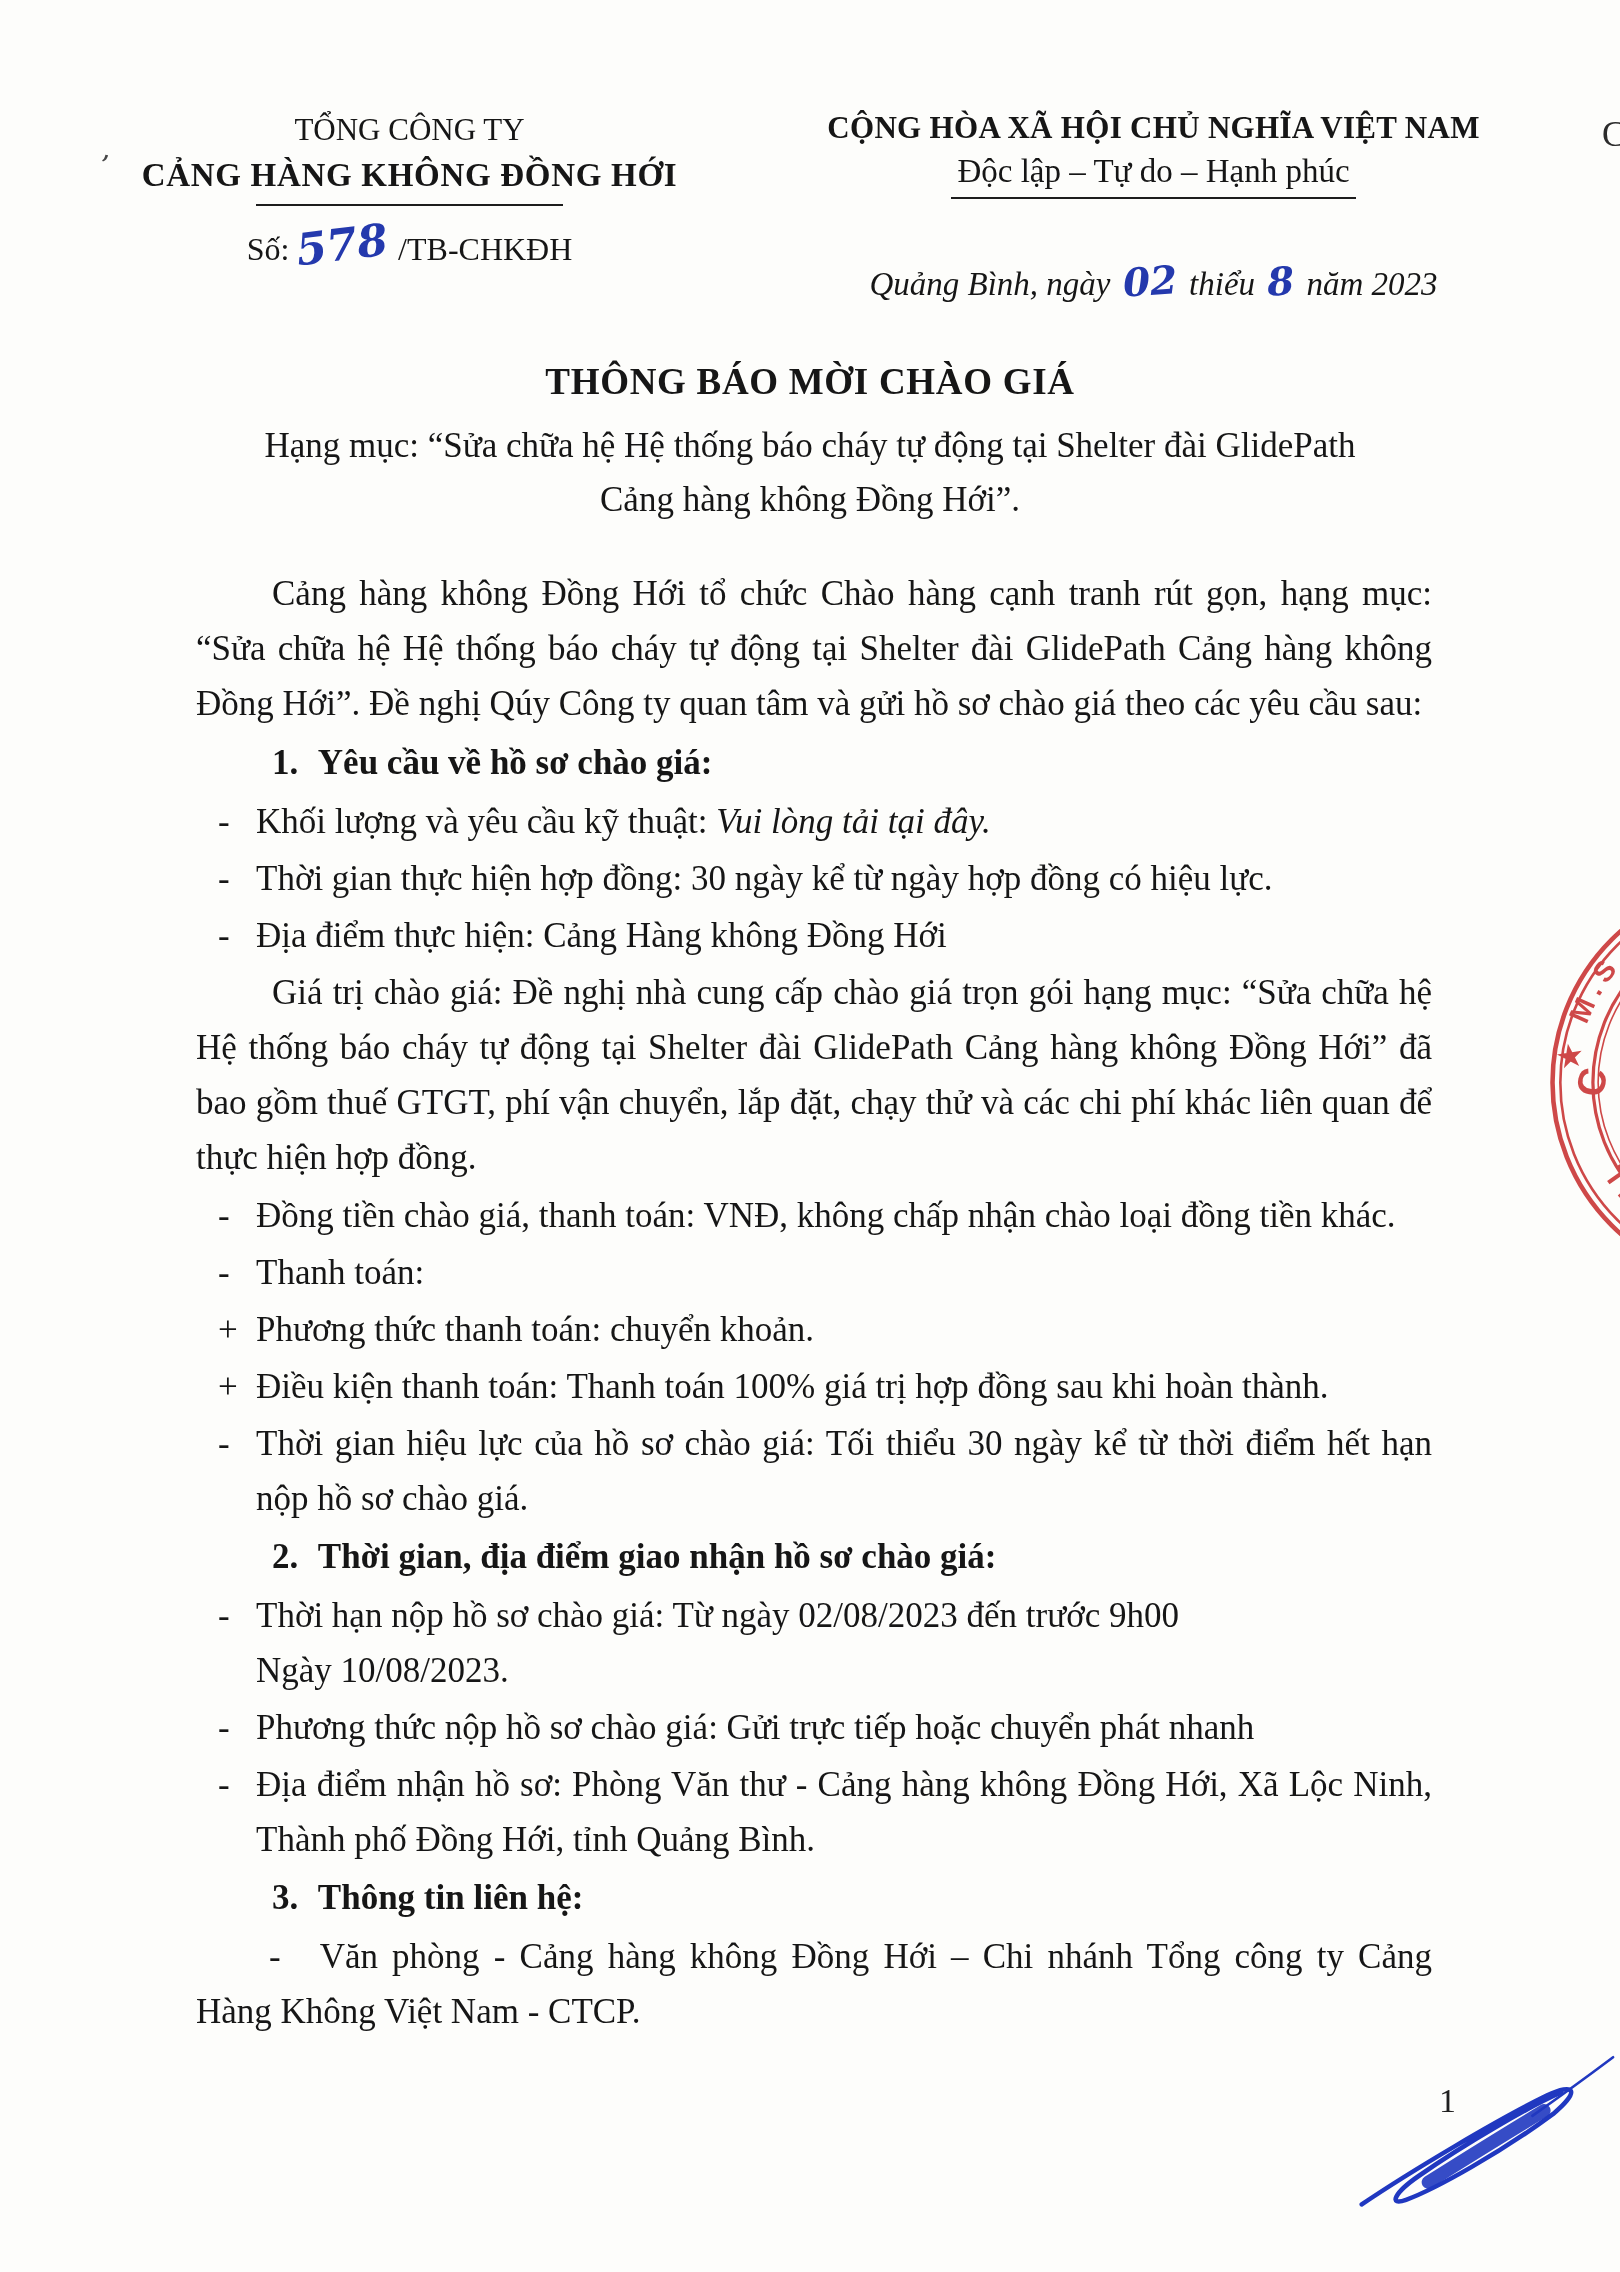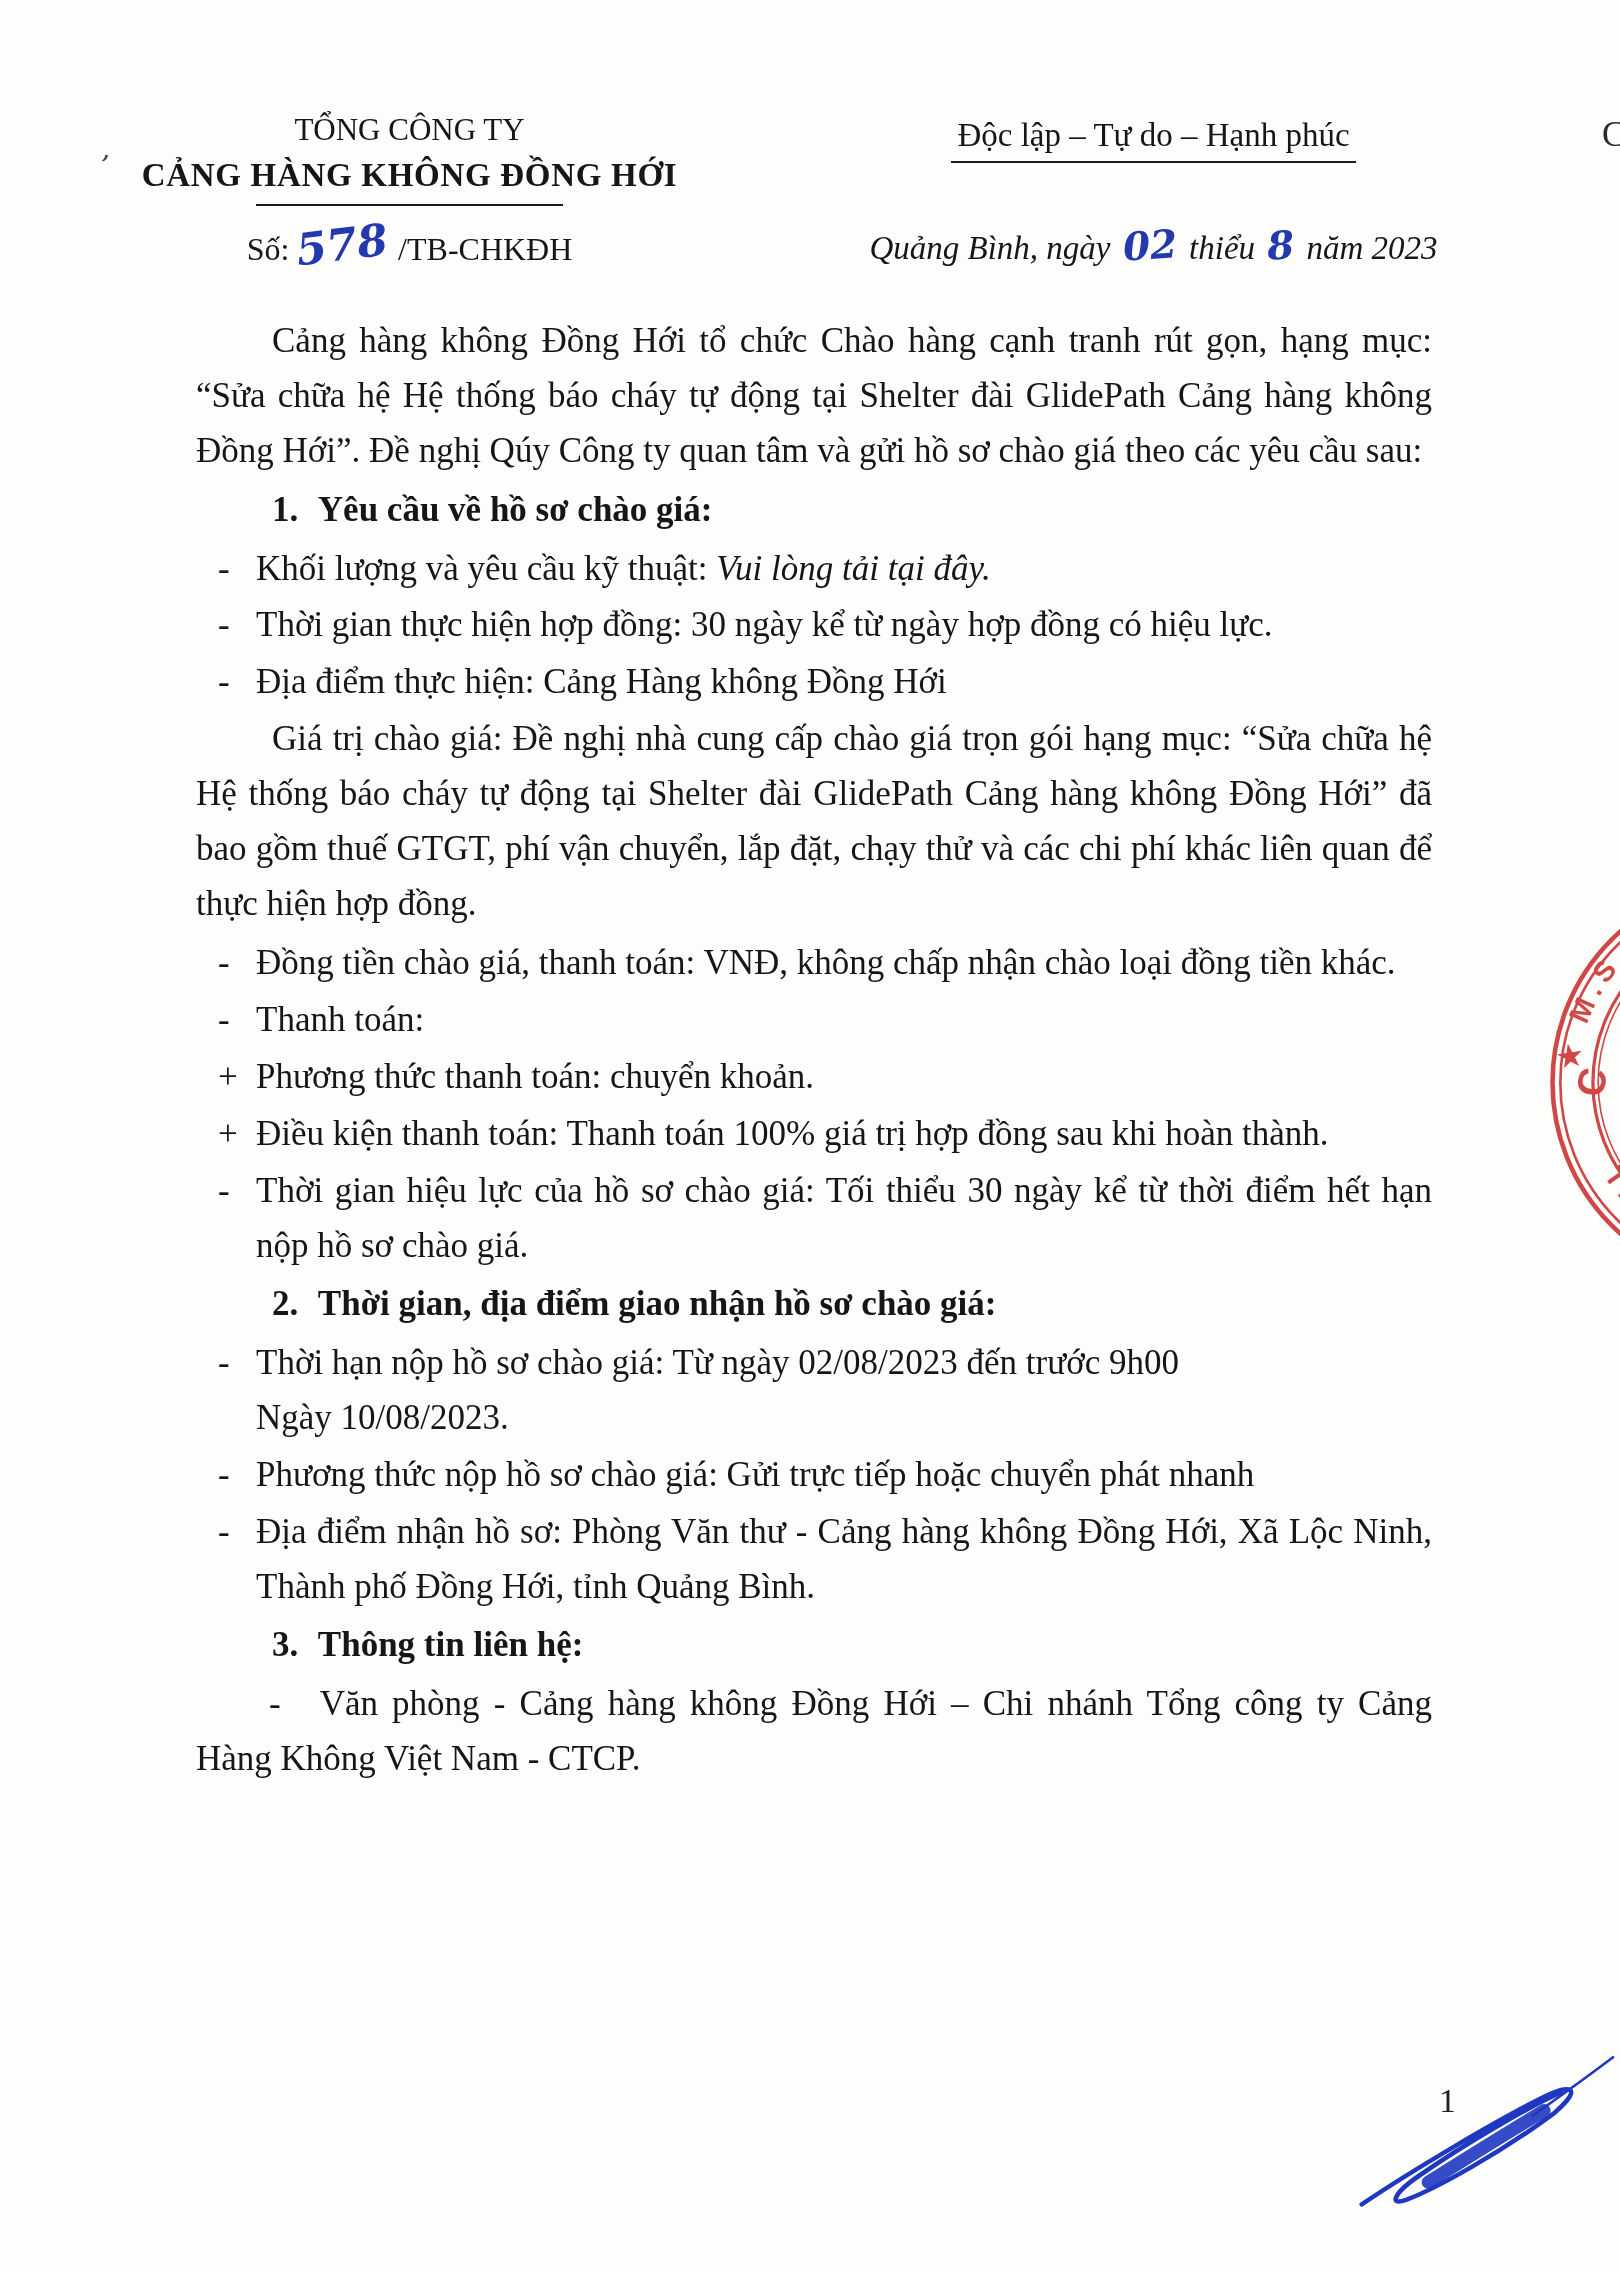--- a/index.html
+++ b/index.html
@@ -52,31 +52,39 @@
   <div class="header">
     <div class="hl">
       <div>TỔNG CÔNG TY</div>
       <div class="unit">CẢNG HÀNG KHÔNG ĐỒNG HỚI</div>
       <div class="rule"></div>
       <div class="so">
         <span>Số:</span><span class="hand">578</span><span>/TB-CHKĐH</span>
       </div>
     </div>
     <div class="hr">
+      <div class="l1">CỘNG HÒA XÃ HỘI CHỦ NGHĨA VIỆT NAM</div>
       <div><span class="l2">Độc lập – Tự do – Hạnh phúc</span></div>
       <div class="date">
         <span>Quảng Bình, ngày</span>
         <span class="hand">02</span>
         <span>thiểu</span>
         <span class="hand">8</span>
         <span>năm 2023</span>
       </div>
     </div>
   </div>
 
+  <div class="title-wrap">
+    <div class="title">THÔNG BÁO MỜI CHÀO GIÁ</div>
+    <div class="sub">
+      <span>Hạng mục: “Sửa chữa hệ Hệ thống báo cháy tự động tại Shelter đài GlidePath</span><br>
+      <span>Cảng hàng không Đồng Hới”.</span>
+    </div>
+  </div>
 
   <div class="content">
 
     <p class="para">Cảng hàng không Đồng Hới tổ chức Chào hàng cạnh tranh rút gọn, hạng mục: “Sửa chữa hệ Hệ thống báo cháy tự động tại Shelter đài GlidePath Cảng hàng không Đồng Hới”. Đề nghị Qúy Công ty quan tâm và gửi hồ sơ chào giá theo các yêu cầu sau:</p>
 
     <p class="h">
       <span class="hnum">1.</span><span>Yêu cầu về hồ sơ chào giá:</span>
     </p>
 
     <div class="li">

